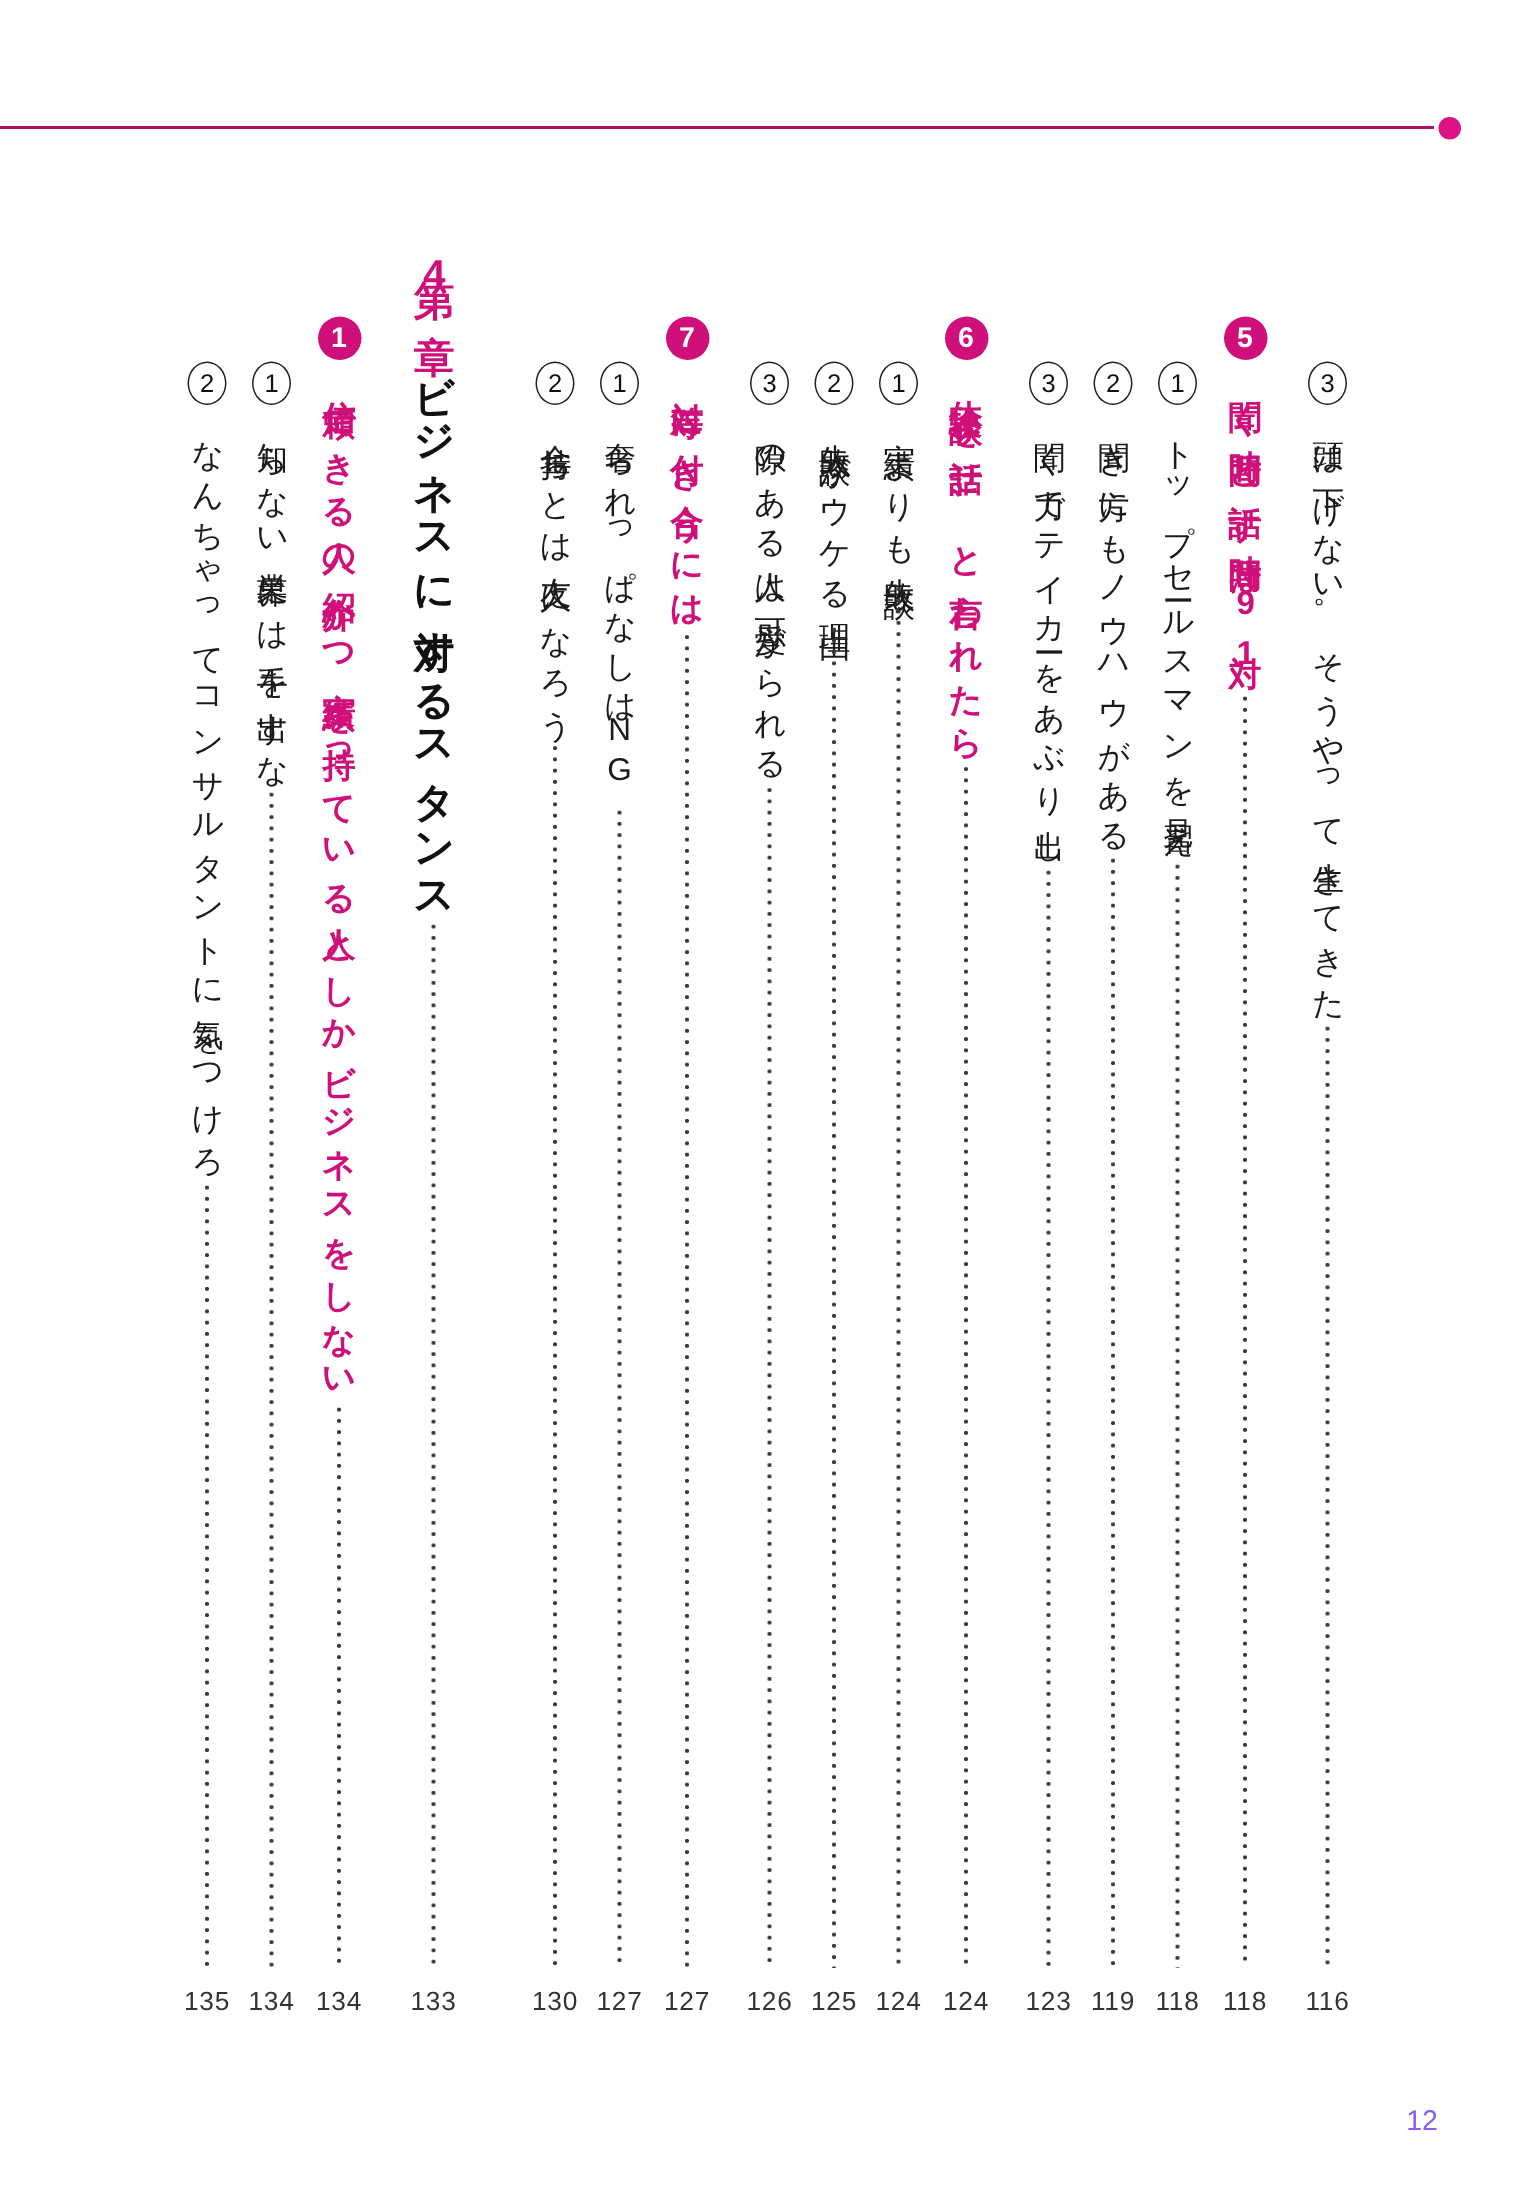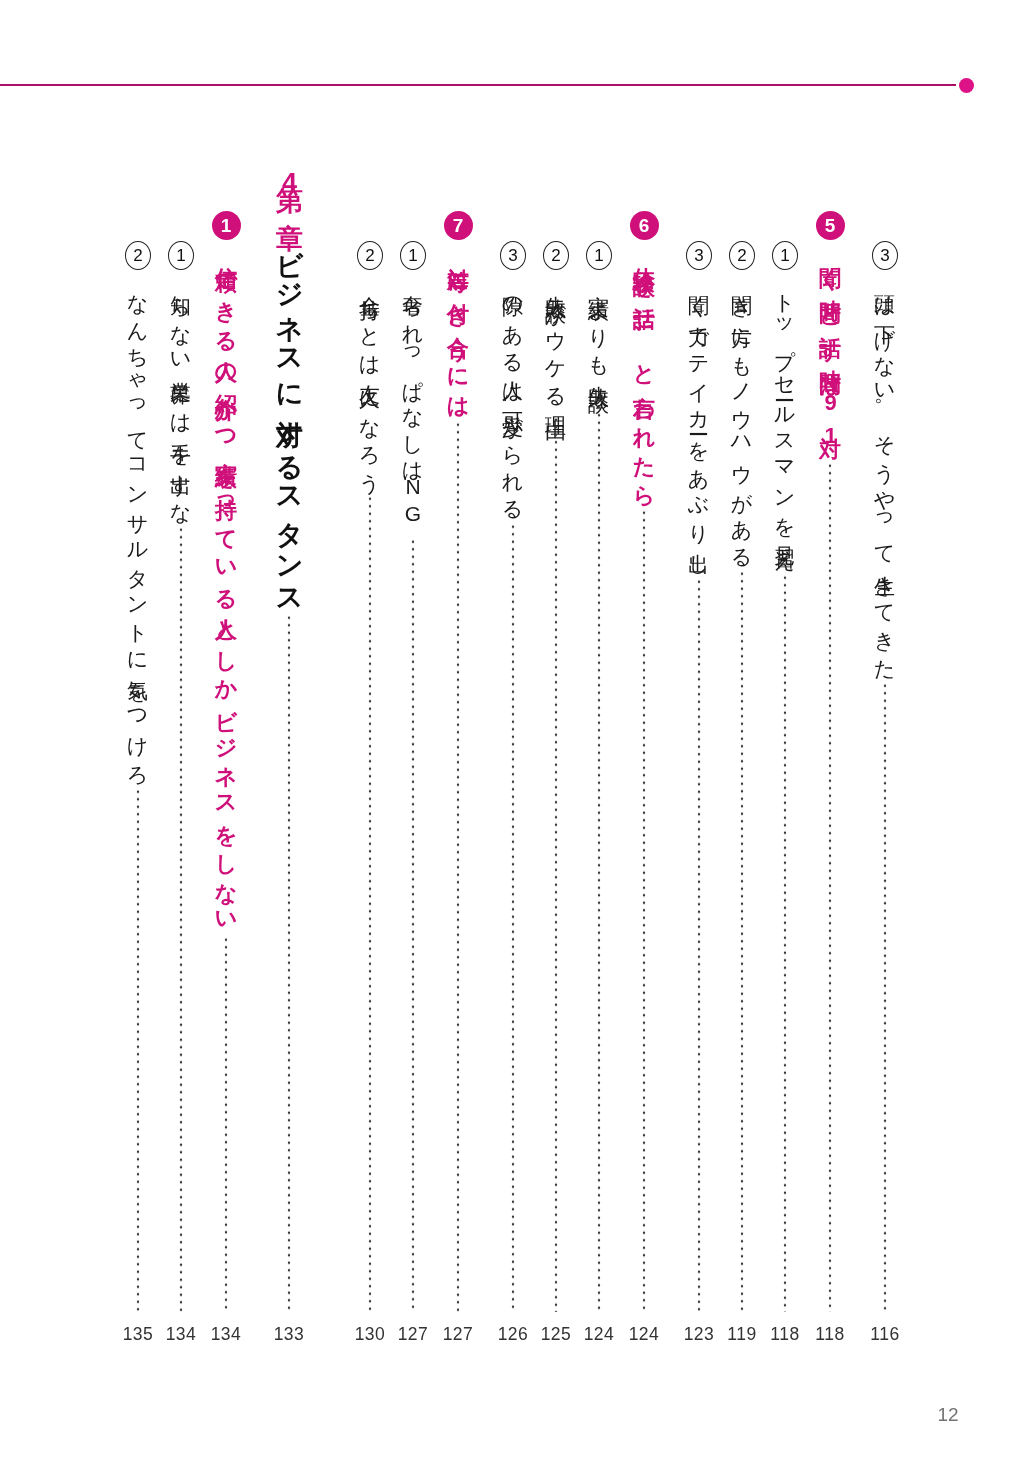--- a/index.html
+++ b/index.html
@@ -59,21 +59,21 @@
     background-image:radial-gradient(circle,#3a3a3a 1.15px,rgba(0,0,0,0) 1.6px);
     background-size:4px 7.5px;background-repeat:repeat-y;background-position:center top;
   }
   .pagenum{
     writing-mode:horizontal-tb;flex:0 0 auto;width:46px;
     text-align:center;font-size:17.5px;color:#333;letter-spacing:0.5px;
     margin-top:2px;line-height:1.2;
   }
   .folio{
     position:absolute;left:925px;top:1404px;width:46px;text-align:center;
-    font-size:19px;color:#737373;
+    font-size:19px;color:#8b5cf6;
   }
 </style>
 </head>
 <body>
 
 <div class="top-rule"></div>
 <div class="rule-dot"></div>
 
 <div class="toc">
     <div class="entry sub">

